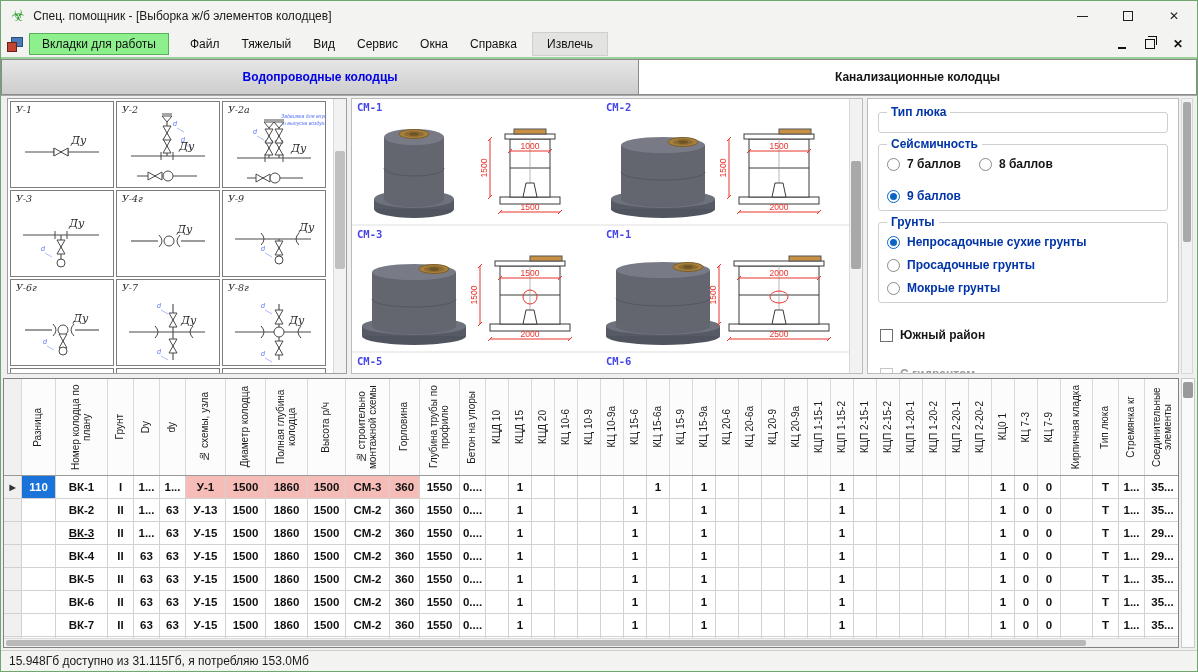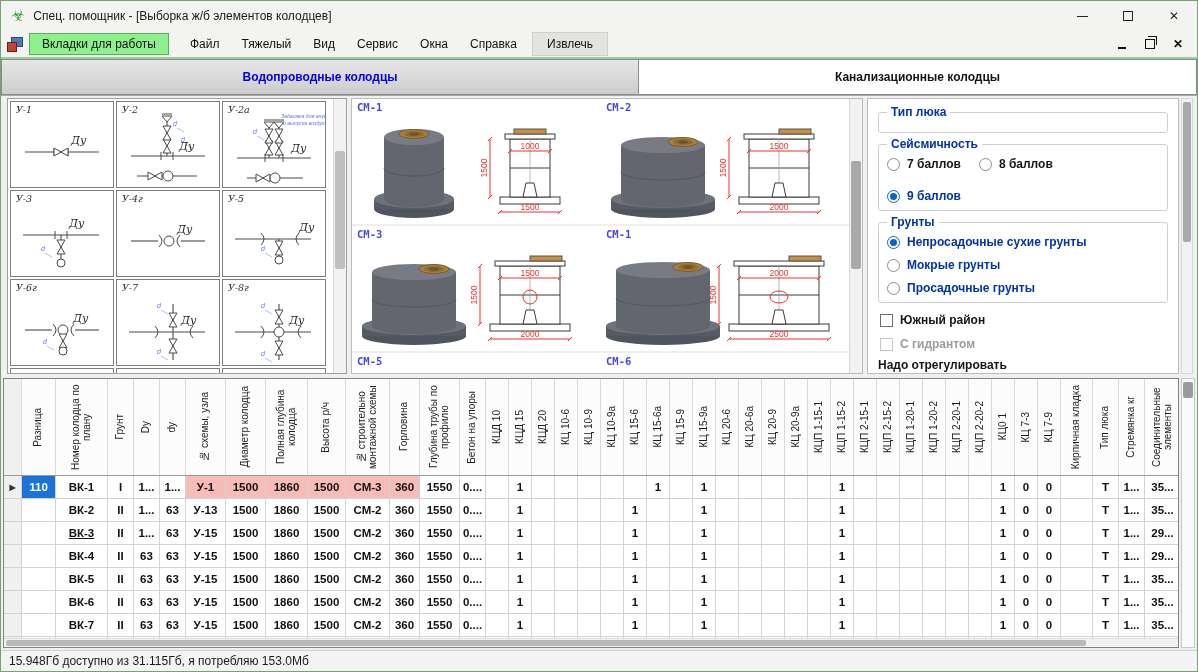--- a/index.html
+++ b/index.html
@@ -61,21 +61,21 @@
   .grp-body{display:flex;flex-wrap:wrap;row-gap:9px;}
   .grp-body.col{flex-direction:column;}
   .brk{flex-basis:100%;height:0;}
   .opt{display:flex;align-items:center;margin-right:18px;}
   .radio{width:13px;height:13px;border-radius:50%;border:1px solid #8a8a8a;background:#fff;box-sizing:border-box;position:relative;flex:none;}
   .radio.sel{border-color:#0a66c2;}
   .radio.sel:after{content:"";position:absolute;inset:2px;border-radius:50%;background:#0a66c2;}
   .opt-label{font-size:12px;font-weight:bold;color:#161616;margin-left:7px;white-space:nowrap;}
   .opt-label.navy{color:#0034a8;}
   .opt-label.gray{color:#9c9c9c;}
-  .cbrow{margin:10px 0 0 2px;}
+  .cbrow{margin:25px 0 0 2px;}
   .checkbox{width:13px;height:13px;border:1px solid #6f6f6f;background:#fff;box-sizing:border-box;flex:none;}
   .cbrow.dis .checkbox{border-color:#c6c6c6;}
   .notes{margin-top:6px;}
   .note{font-size:12px;font-weight:bold;color:#161616;line-height:17px;}
   
   .table-area{height:274px;background:#f0f0f0;padding:2px;box-sizing:border-box;display:flex;}
   .grid{flex:1;background:#fff;border:1px solid #828282;overflow:hidden;position:relative;}
   .ghead{display:flex;height:96px;background:#fcfcfc;border-bottom:1px solid #9a9a9a;width:1300px;}
   .th{border-right:1px solid #dadada;display:flex;align-items:center;justify-content:center;box-sizing:border-box;flex:none;overflow:hidden;}
   .vert{writing-mode:vertical-rl;transform:rotate(180deg);font-size:10px;line-height:10.5px;color:#1d1d1d;text-align:center;max-height:90px;}
@@ -225,21 +225,21 @@
             <svg class="schem-svg" width="102" height="85" viewBox="0 0 102 85">
               <line x1="14" y1="50" x2="41" y2="50" stroke="#4a4a4a" stroke-width="1.1"></line>
               <path d="M42 44 Q48 50 42 56" fill="none" stroke="#4a4a4a"></path>
               <circle cx="52" cy="50" r="5" fill="#fff" stroke="#4a4a4a"></circle>
               <path d="M63 44 Q57 50 63 56" fill="none" stroke="#4a4a4a"></path>
               <line x1="64" y1="50" x2="88" y2="50" stroke="#4a4a4a" stroke-width="1.1"></line>
               <text x="60" y="42" font-size="11" font-style="italic" font-family="'DejaVu Serif',serif" fill="#2b2b2b">Ду</text>
             </svg>
           </div>
           <div class="schem-cell">
-            <div class="schem-label">У-5</div>
+            <div class="schem-label">У-9</div>
             <svg class="schem-svg" width="102" height="85" viewBox="0 0 102 85">
               <line x1="12" y1="48" x2="88" y2="48" stroke="#4a4a4a" stroke-width="1.1"></line>
               <path d="M38 42 Q44 48 38 54" fill="none" stroke="#4a4a4a"></path>
               <path d="M76 42 Q70 48 76 54" fill="none" stroke="#4a4a4a"></path>
               <line x1="56" y1="48" x2="56" y2="65" stroke="#4a4a4a" stroke-width="1.1"></line>
               <path d="M52 50 L56 57 L60 50 Z M52 64 L56 57 L60 64 Z" fill="#fff" stroke="#4a4a4a"></path>
               <circle cx="56" cy="69" r="4" fill="#fff" stroke="#4a4a4a"></circle>
               <text x="38" y="60" font-size="7" font-style="italic" fill="#5b76f7">d</text>
               <line x1="42" y1="62" x2="49" y2="66" stroke="#8aa0f8" stroke-width="0.7"></line>
               <text x="76" y="40" font-size="11" font-style="italic" font-family="'DejaVu Serif',serif" fill="#2b2b2b">Ду</text>
@@ -491,25 +491,25 @@
           </div>
           <div class="grp">
             <div class="grp-title">Грунты</div>
             <div class="grp-body col">
               <div class="opt">
                 <div class="radio sel"></div>
                 <div class="opt-label navy">Непросадочные сухие грунты</div>
               </div>
               <div class="opt">
                 <div class="radio"></div>
-                <div class="opt-label navy">Мокрые грунты</div>
+                <div class="opt-label navy">Просадочные грунты</div>
               </div>
               <div class="opt">
                 <div class="radio"></div>
-                <div class="opt-label navy">Просадочные грунты</div>
+                <div class="opt-label navy">Мокрые грунты</div>
               </div>
             </div>
           </div>
         </div>
       <div>
           <div class="opt cbrow">
             <div class="checkbox"></div>
             <div class="opt-label">Южный район</div>
           </div>
           <div class="opt cbrow dis">

